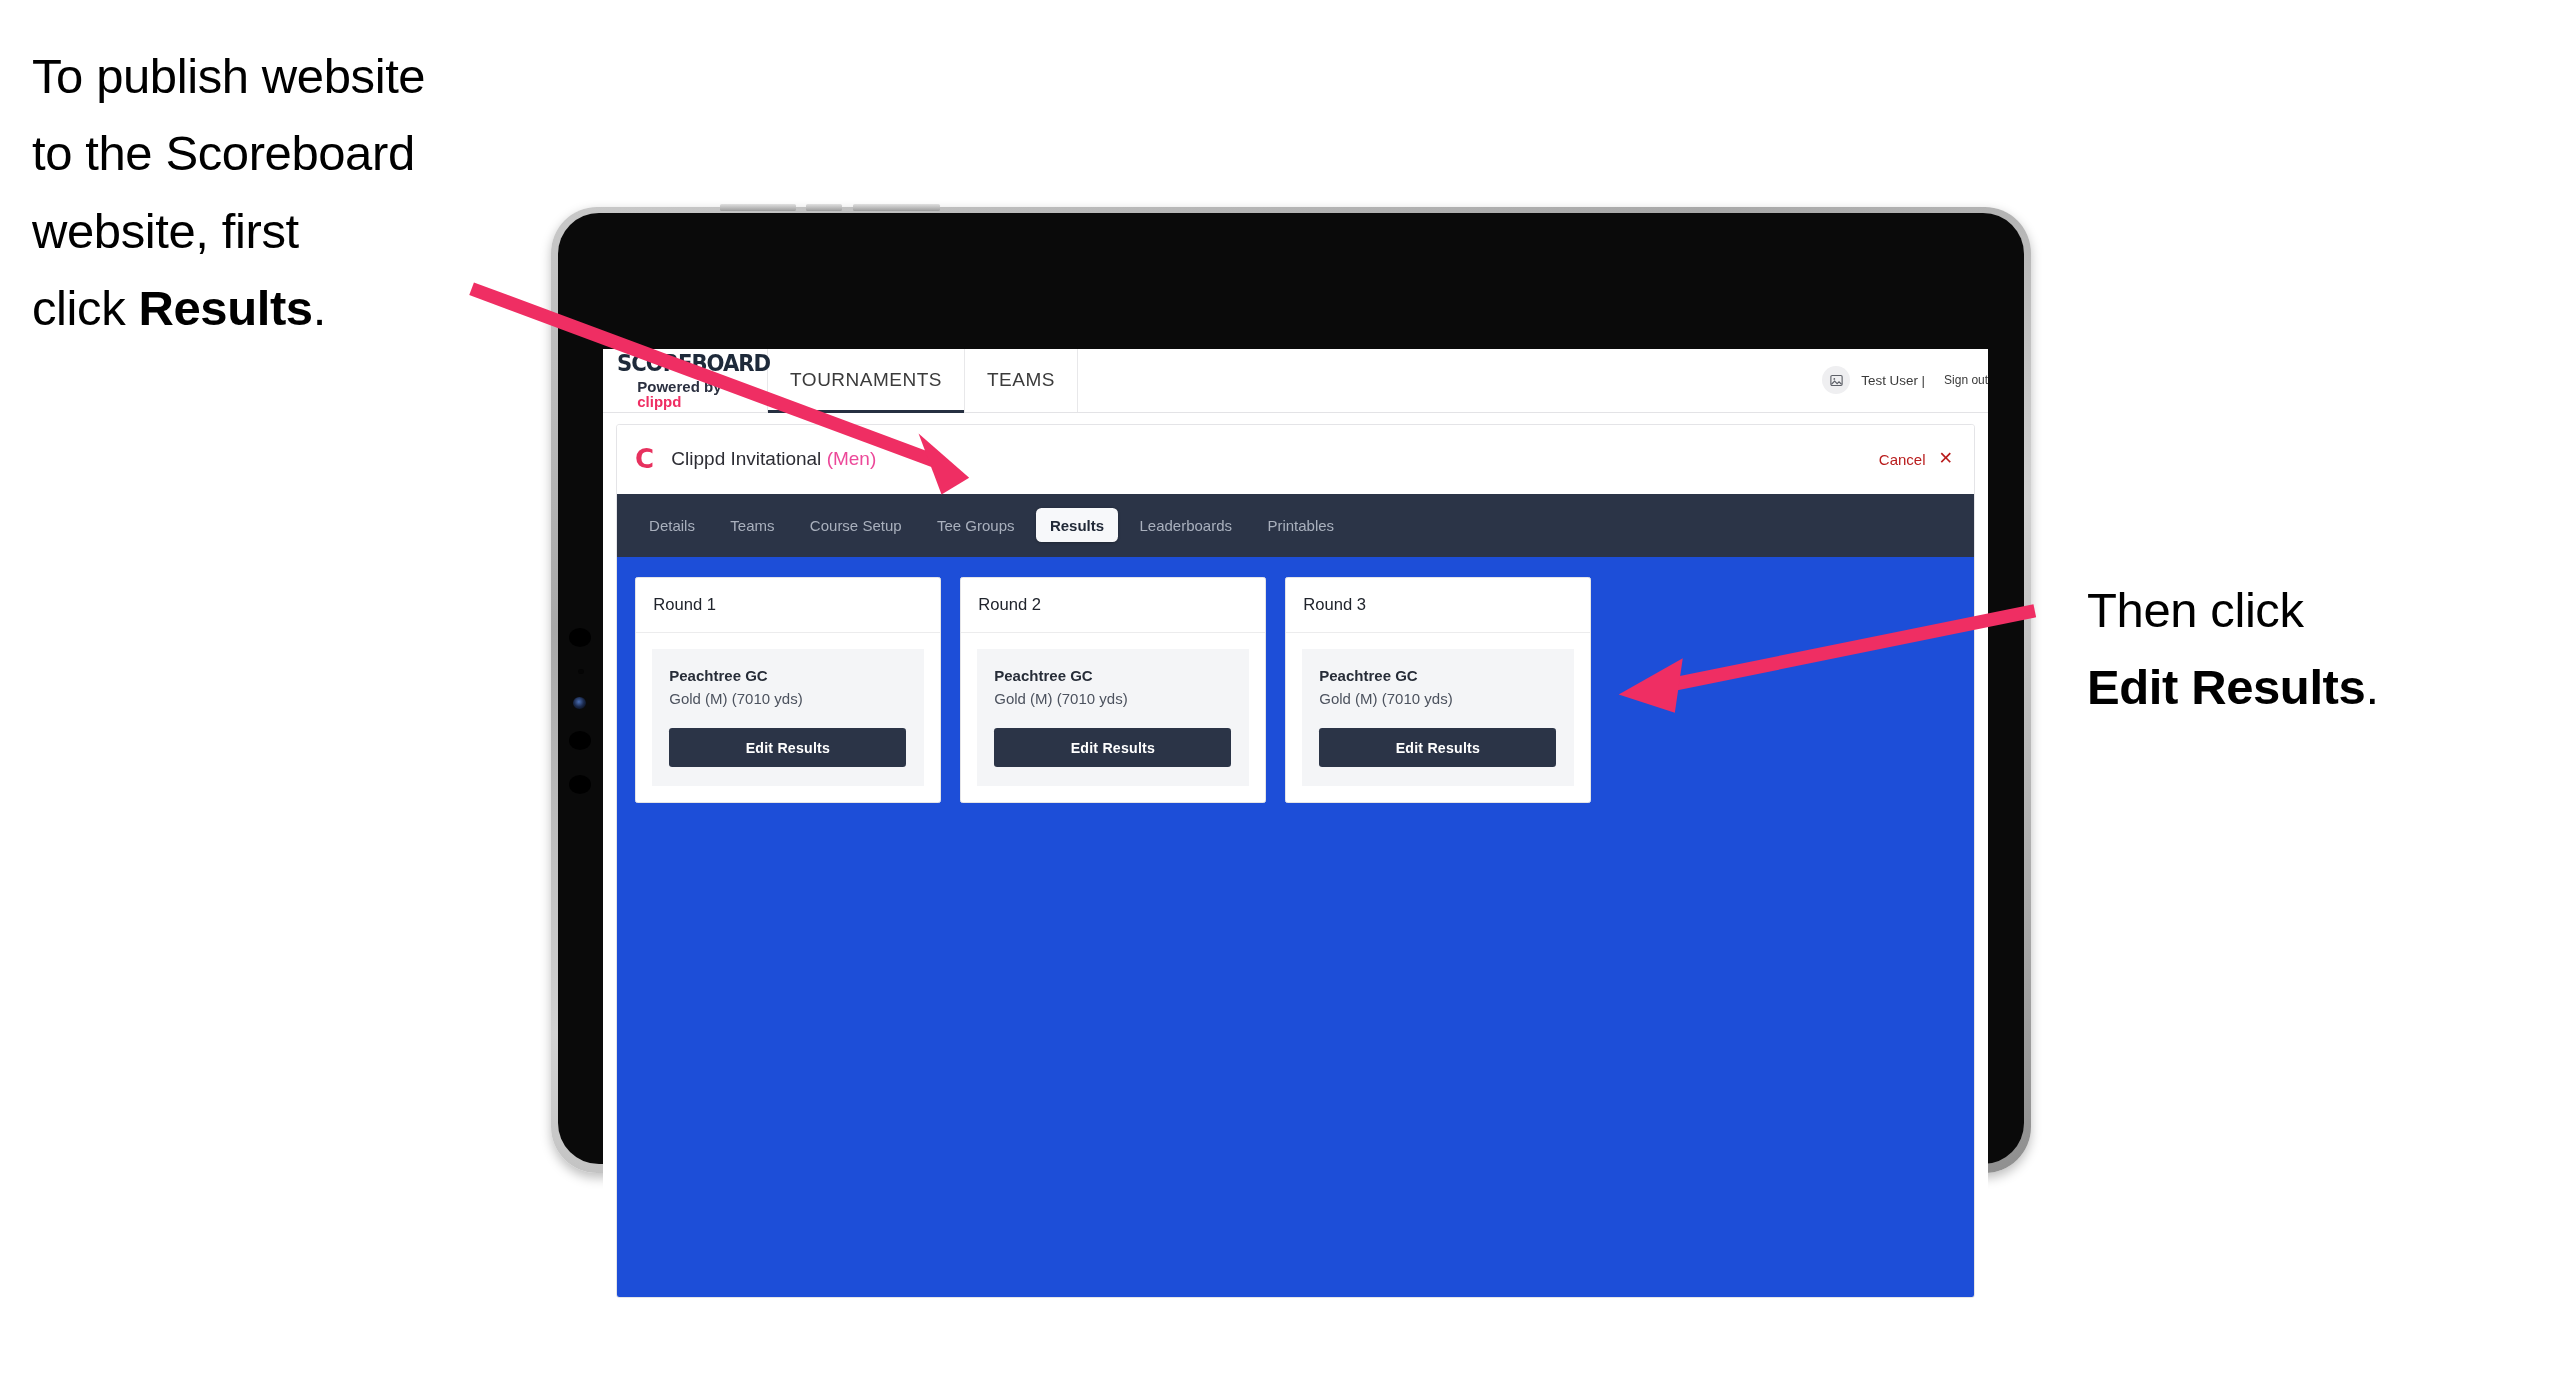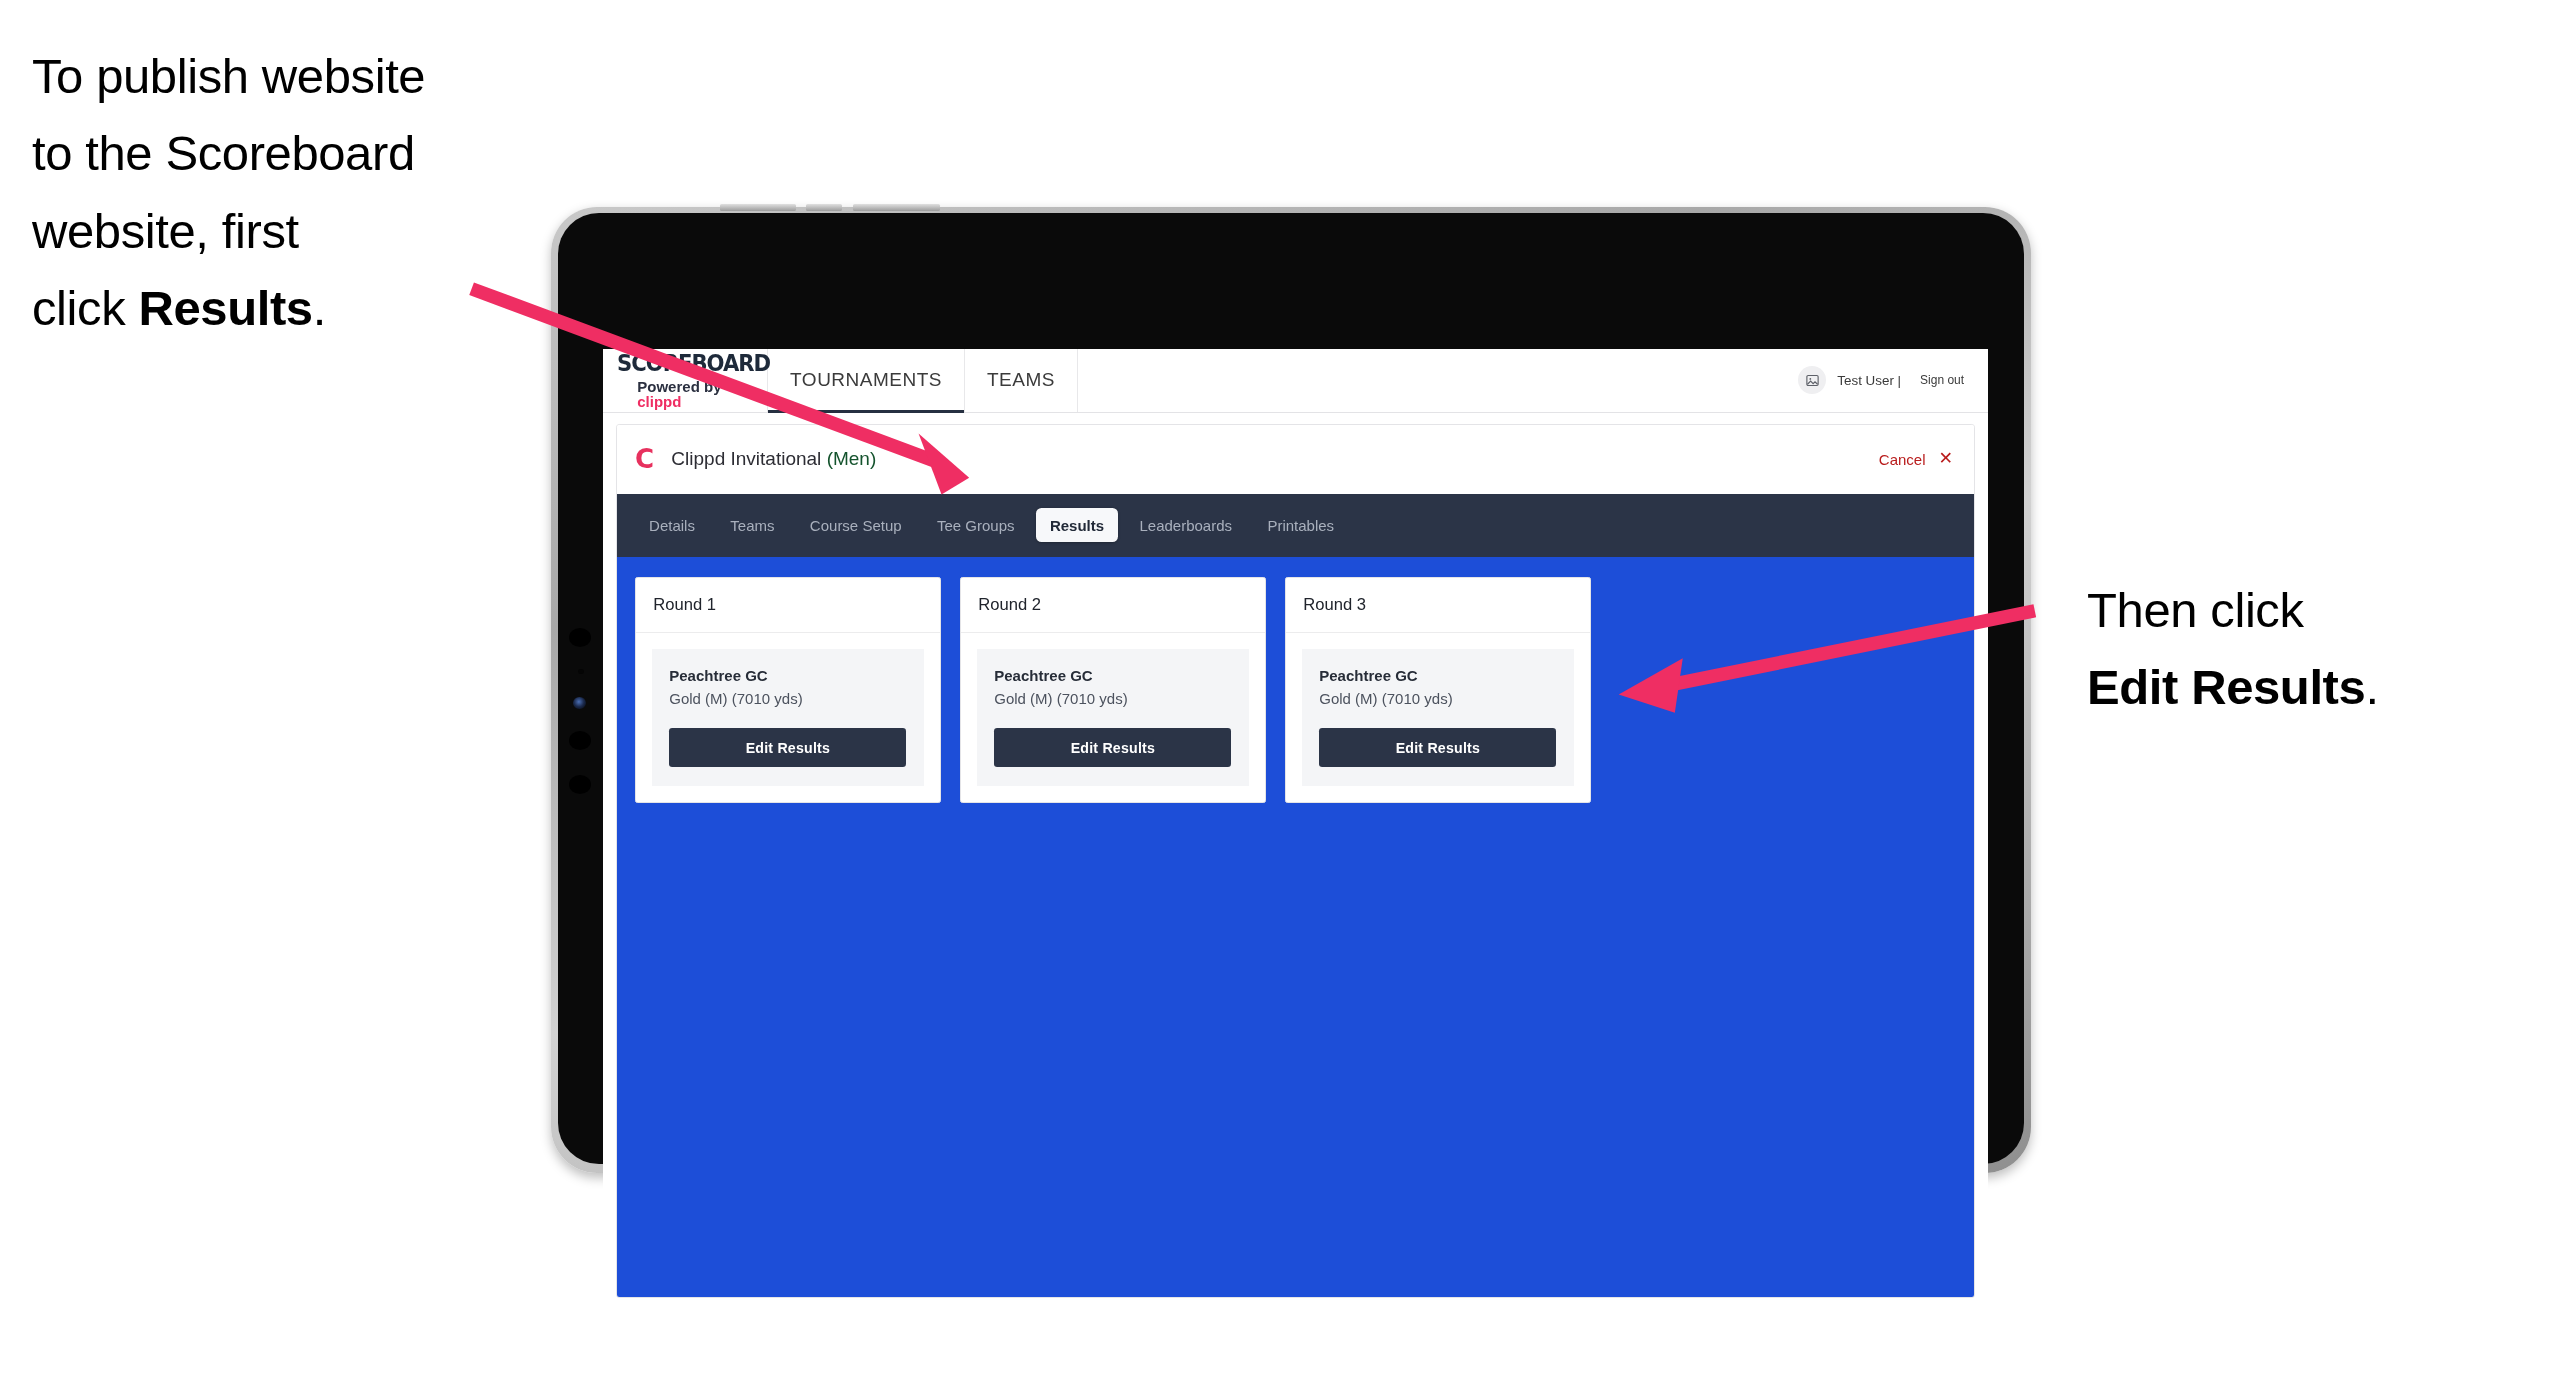--- a/index.html
+++ b/index.html
@@ -152,21 +152,20 @@
     left: 0; right: 0; bottom: -1.6px;
     height: 3.2px;
     background: #263041;
   }
 
   .appbar-spacer { flex: 1; }
   .user-area {
     display: flex;
     align-items: center;
     gap: 11px;
-    padding-right: 24px;
   }
   .avatar {
     width: 28.5px; height: 28.5px;
     border-radius: 50%;
     background: #efeff1;
     display: flex; align-items: center; justify-content: center;
     cursor: pointer;
   }
   .avatar svg { display: block; }
   .user-name { font-size: 13.4px; color: #3a3a3a; }
@@ -194,21 +193,21 @@
   }
   .c-logo {
     font-family: "DejaVu Sans", sans-serif;
     font-weight: 700;
     font-size: 26px;
     color: #e7315e;
     line-height: 1;
     margin-right: 17.4px;
   }
   .page-title { font-size: 19px; color: #2d2d34; }
-  .page-title .muted { color: #14532d; }
+  .page-title .muted { color: #ec4899; }
   .page-head-spacer { flex: 1; }
   .cancel-btn {
     display: flex;
     align-items: center;
     gap: 13px;
     font-size: 15px;
     color: #b91c1c;
     cursor: pointer;
   }
   .cancel-x { font-size: 17.4px; line-height: 1; }

